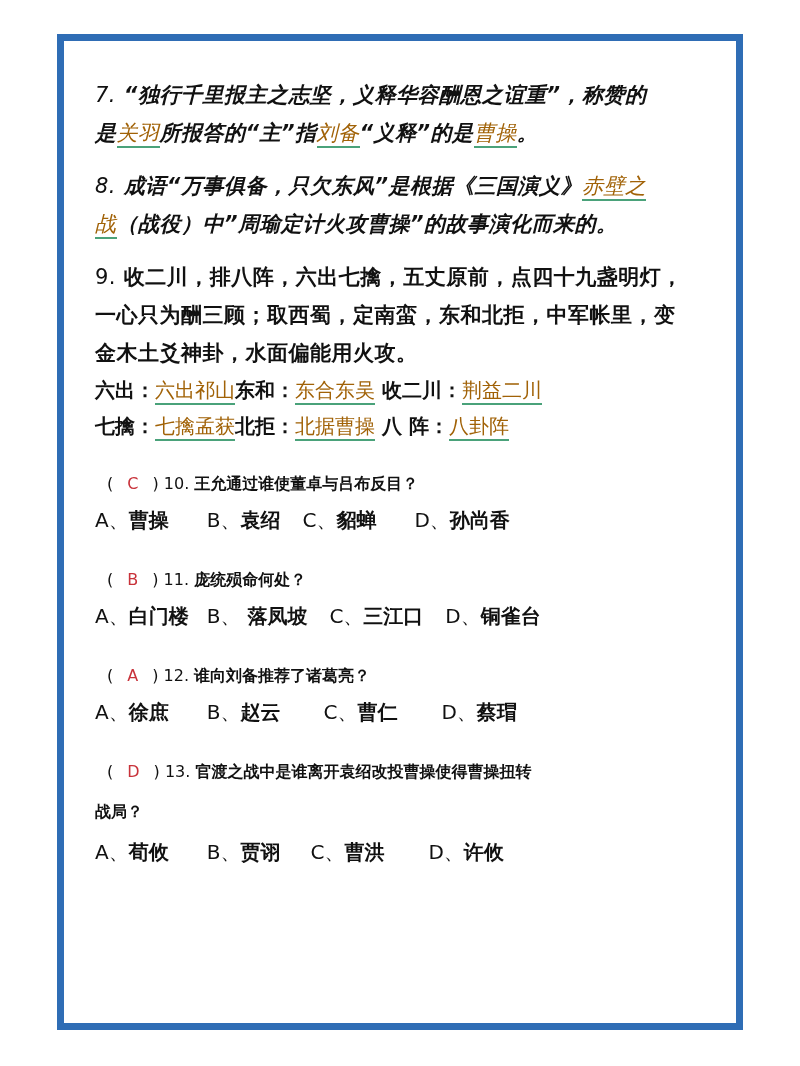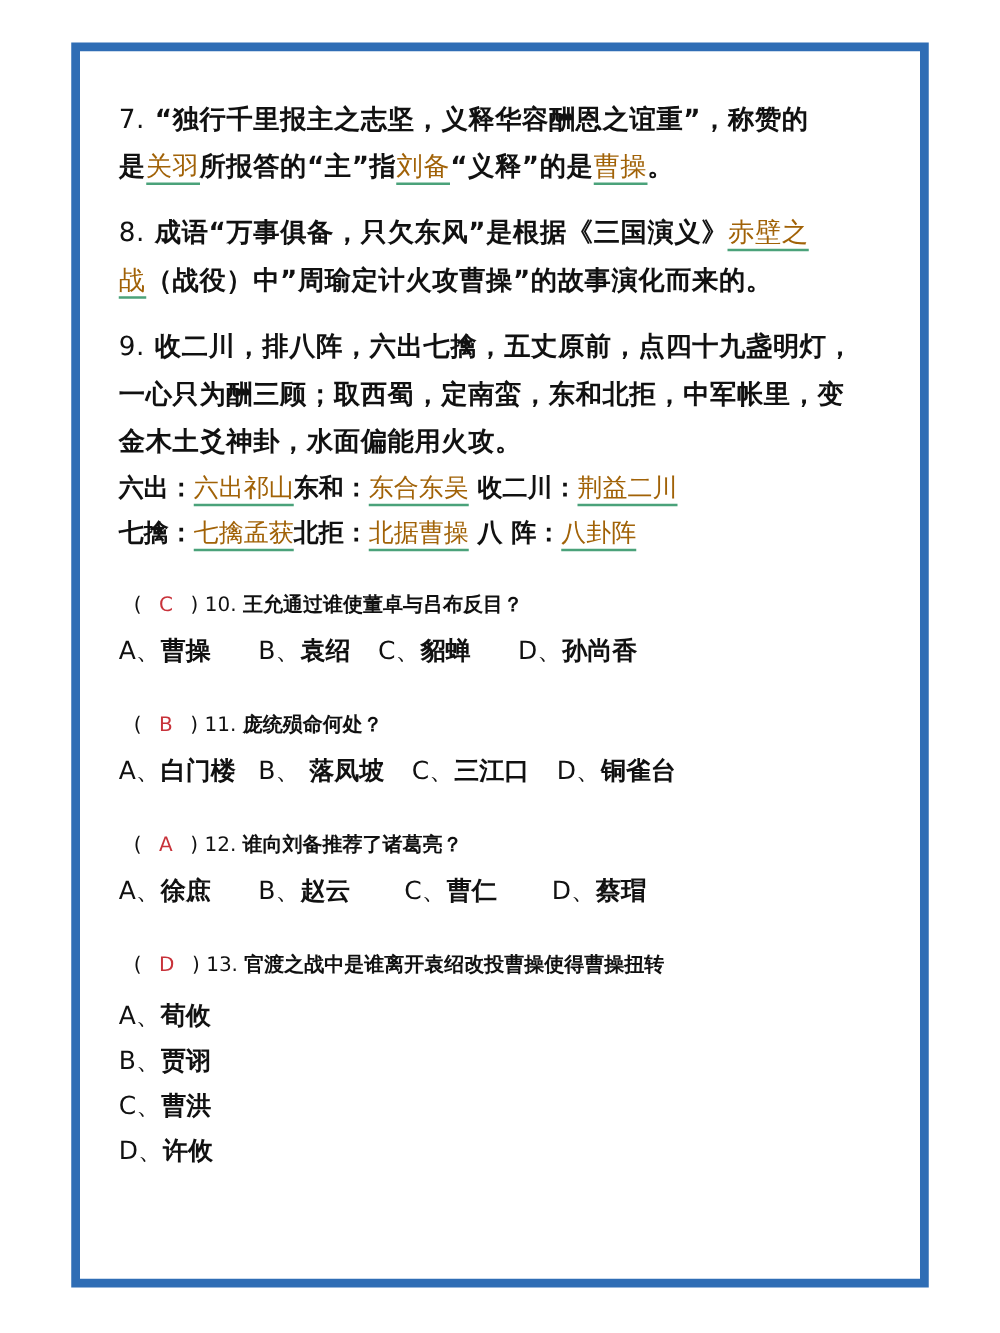--- a/index.html
+++ b/index.html
@@ -11,21 +11,21 @@
     position:absolute; left:57px; top:34px; width:672px; height:982px;
     border:7px solid #2f6db5; background:#fff;
   }
   .content { position:absolute; left:38px; top:42px; right:30px; }
   .para { font-size:21px; font-weight:bold; line-height:38px; letter-spacing:0.5px; }
   .num { font-weight:normal; }
   .ans {
     color:#a16207; font-weight:normal;
     border-bottom:2px solid #4aa27a; padding-bottom:1px;
   }
-  .block { margin-bottom:15px; }
+  .block { margin-bottom:15px;font-style:italic; }
   .line { font-size:20px; font-weight:bold; line-height:36px; }
   .q-head { font-size:16px; line-height:36px; }
   .paren { font-weight:normal; color:#111; }
   .letter { color:#c8323a; font-weight:normal; display:inline-block; margin:0 14px; }
   .qtext { font-weight:bold; }
   .opts { font-size:20px; line-height:36px; display:flex; }
   .opt { margin-right:26px; }
   .opt .l { font-weight:normal; }
   .opt .t { font-weight:bold; }
   .qblock { margin-bottom:24px; }
@@ -113,21 +113,22 @@
       <span class="opt"><span class="l">D、</span><span class="t">蔡瑁</span></span>
     </div>
   </div>
 
   <div class="qblock">
     <div class="q-head" style="padding-left:12px;">
       <span class="paren">(<span class="letter">D</span>)</span>
       <span class="num">13.</span>
       <span class="qtext">官渡之战中是谁离开袁绍改投曹操使得曹操扭转</span>
     </div>
-    <div class="opts" style="margin-top:4px;flex-direction:column;">
+    <div class="q-head qtext" style="margin-top:4px;">战局？</div>
+    <div class="opts" style="margin-top:4px;">
       <span class="opt" style="margin-right:38px"><span class="l">A、</span><span class="t">荀攸</span></span>
       <span class="opt" style="margin-right:30px"><span class="l">B、</span><span class="t">贾诩</span></span>
       <span class="opt" style="margin-right:44px"><span class="l">C、</span><span class="t">曹洪</span></span>
       <span class="opt"><span class="l">D、</span><span class="t">许攸</span></span>
     </div>
   </div>
 
 </div>
 
 </body></html>

